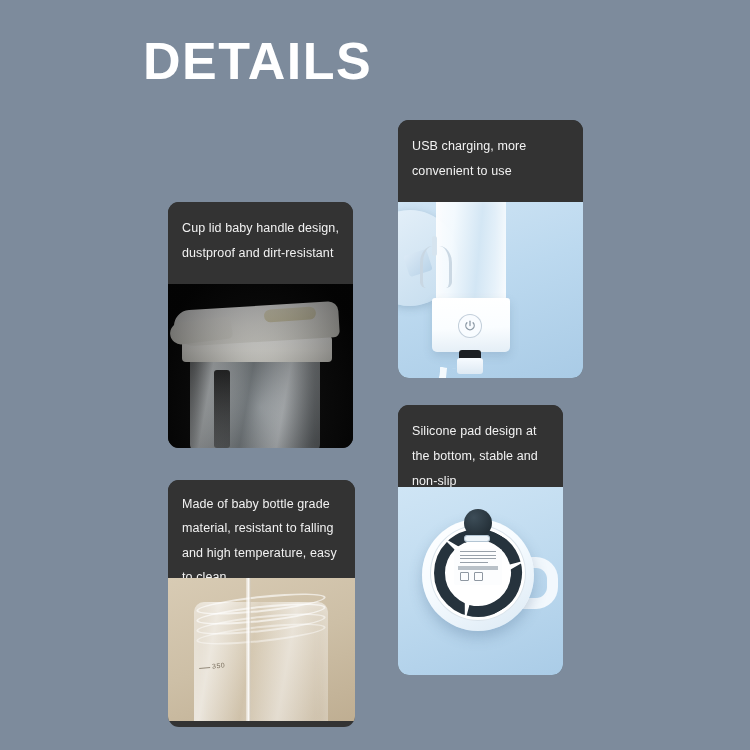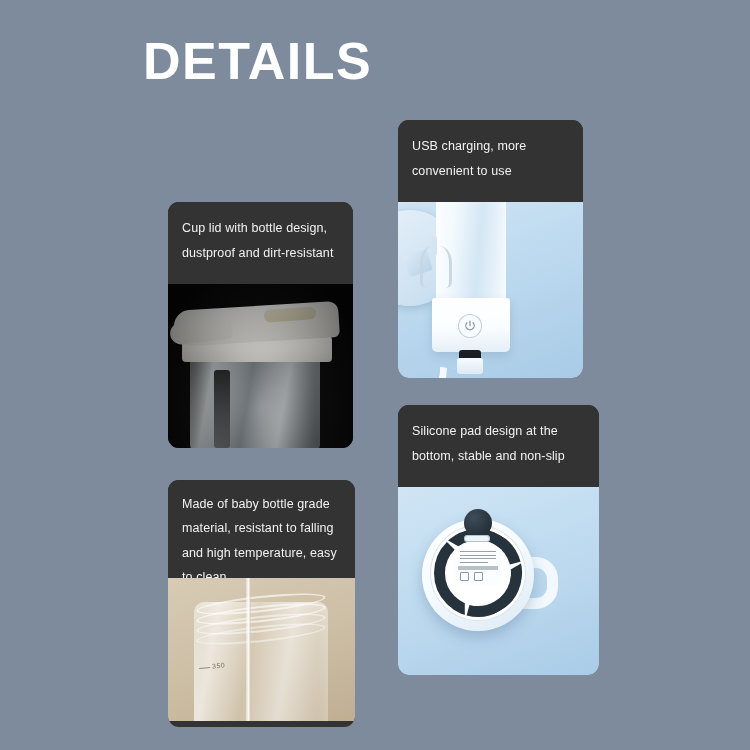--- a/index.html
+++ b/index.html
@@ -326,21 +326,21 @@
     content: "";
     position: absolute;
     left: -13px;
     top: 4px;
     width: 11px;
     height: 1px;
     background: rgba(90,78,60,0.6);
   }
 
   
-  #card-base { left: 398px; top: 405px; width: 201px; height: 270px; }
+  #card-base { left: 398px; top: 405px; width: 165px; height: 270px; }
   #card-base .caption { height: 82px; }
   #photo-base {
     height: 188px;
     background: linear-gradient(160deg, #cfe5f5 0%, #bedaef 50%, #aacce7 100%);
   }
   .base-handle {
     position: absolute;
     left: 116px;
     top: 70px;
     width: 44px;
@@ -439,21 +439,21 @@
 </head>
 <body>
 
 <div id="page">
 
   <div class="heading">
     <span class="line2">DETAILS</span>
   </div>
 
   <div class="card" id="card-lid">
-    <div class="caption">Cup lid with bottle design, dustproof and dirt-resistant</div>
+    <div class="caption">Cup lid baby handle design, dustproof and dirt-resistant</div>
     <div class="photo" id="photo-lid">
       <div class="lid-cupbody"></div>
       <div class="lid-cupinner"></div>
       <div class="lid-collar"></div>
       <div class="lid-top"></div>
       <div class="lid-spout"></div>
       <div class="lid-handle"></div>
       <div class="lid-shade"></div>
     </div>
   </div>

